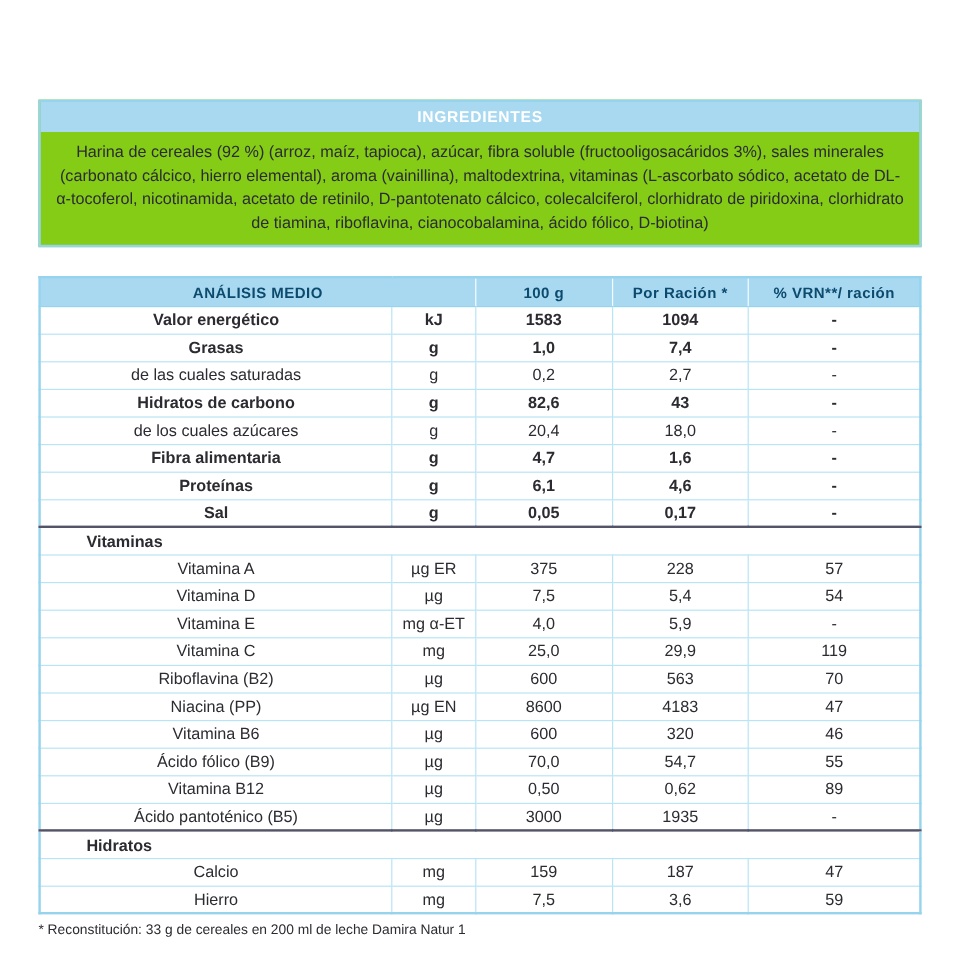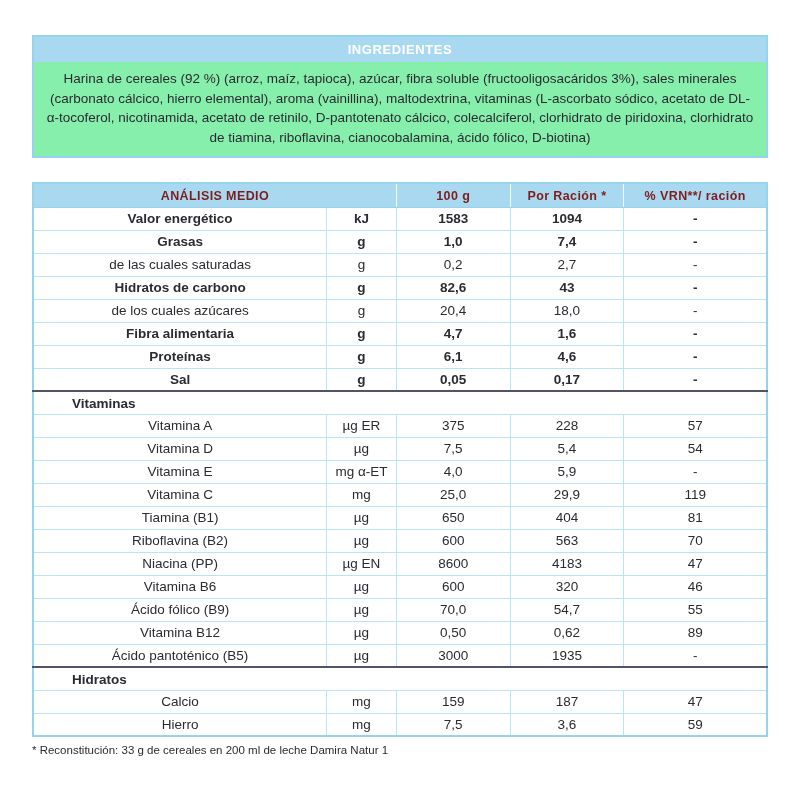--- a/index.html
+++ b/index.html
@@ -15,21 +15,22 @@
     width:800px;height:800px;background:#ffffff;
     font-family:"Liberation Sans",sans-serif;
     color:var(--text);
     overflow:hidden;
   }
   .page{padding:35px 32px 0 32px;}
 
   
   .ingredients{
     border:2px solid var(--blue-border);
-    background:#86efac;
+    background:#84cc16;
+    margin-top:48px;
   }
   .ingredients-header{
     background:var(--blue-fill);
     color:#ffffff;
     font-weight:bold;
     font-size:13px;
     letter-spacing:.6px;
     text-align:center;
     height:25px;
     line-height:25px;
@@ -45,21 +46,21 @@
   table.nutrition{
     width:100%;
     margin-top:24px;
     border-collapse:collapse;
     table-layout:fixed;
     border:2px solid var(--blue-border);
     font-size:13.5px;
   }
   table.nutrition th{
     background:var(--blue-fill);
-    color:#7f1d1d;
+    color:#0c4a6e;
     font-weight:bold;
     font-size:12.5px;
     letter-spacing:.4px;
     height:24px;
     padding:0 4px;
     border-left:1.5px solid rgba(255,255,255,.85);
     border-bottom:1.5px solid var(--blue-border);
     text-align:center;
   }
   table.nutrition th:first-child{border-left:none;}
@@ -203,27 +204,20 @@
           <td class="vrn-cell">-</td>
         </tr>
         <tr>
           <td class="name-cell">Vitamina C</td>
           <td class="unit-cell">mg</td>
           <td class="per100-cell">25,0</td>
           <td class="racion-cell">29,9</td>
           <td class="vrn-cell">119</td>
         </tr>
         <tr>
-          <td class="name-cell">Tiamina (B1)</td>
-          <td class="unit-cell">µg</td>
-          <td class="per100-cell">650</td>
-          <td class="racion-cell">404</td>
-          <td class="vrn-cell">81</td>
-        </tr>
-        <tr>
           <td class="name-cell">Riboflavina (B2)</td>
           <td class="unit-cell">µg</td>
           <td class="per100-cell">600</td>
           <td class="racion-cell">563</td>
           <td class="vrn-cell">70</td>
         </tr>
         <tr>
           <td class="name-cell">Niacina (PP)</td>
           <td class="unit-cell">µg EN</td>
           <td class="per100-cell">8600</td>

